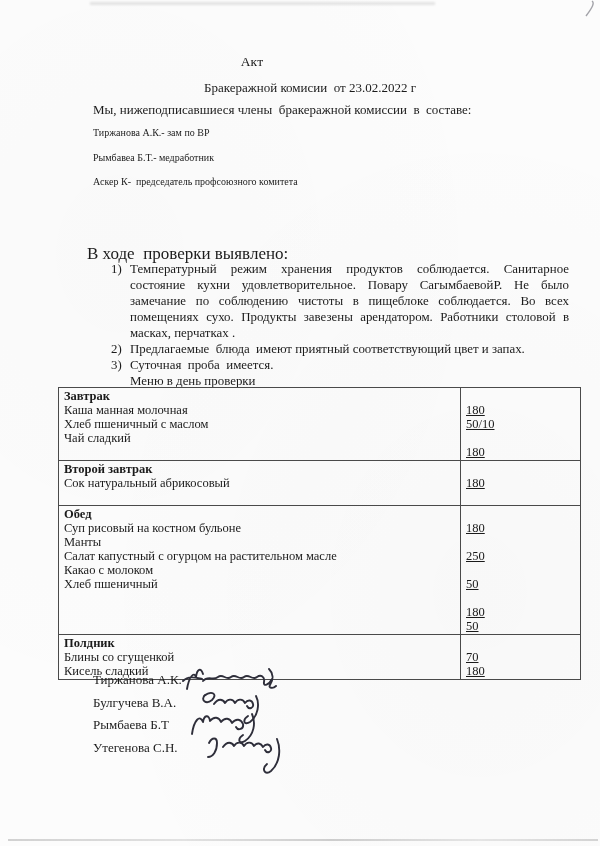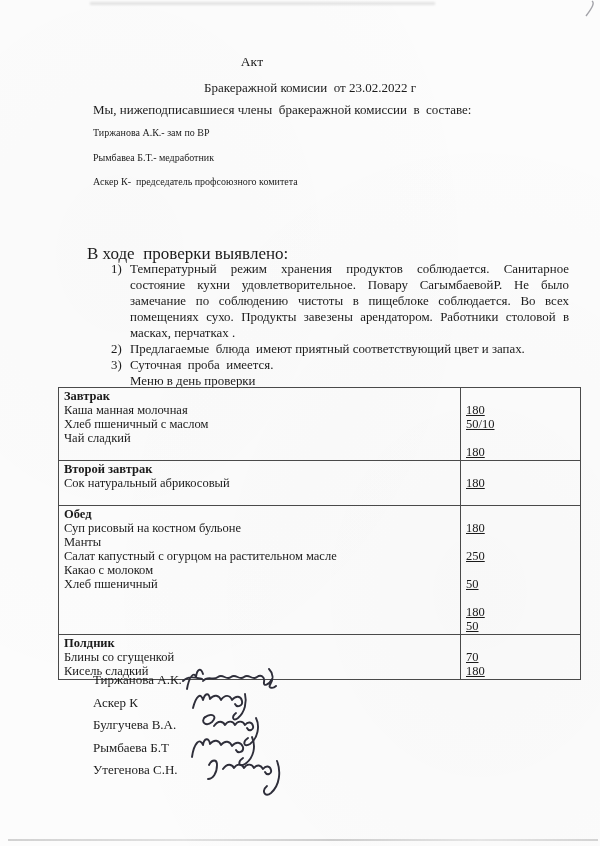--- a/index.html
+++ b/index.html
@@ -194,23 +194,20 @@
             <div class="t-line">180</div>
           </td>
         </tr>
       </tbody>
   </table>
 
   <div class="signatures">
       <div class="sig-row"><span class="sig-label">Тиржанова А.К.</span><svg class="sig-svg" width="112" height="34" style="left: 88px;">
           <path d="M6,24 C8,12 13,6 15,12 C16,4 20,2 22,9 M2,16 C8,10 16,13 21,14 M22,16 C27,10 32,16 37,12 C42,8 45,16 50,12 C55,8 58,16 63,12 C68,8 71,16 76,12 C80,9 84,12 83,17 C82,22 88,20 91,14 M88,4 C92,8 93,14 89,20 C87,23 92,24 95,21"></path>
         </svg></div>
-      <div class="sig-row"><span class="sig-label">Аскер К</span><svg class="sig-svg" width="78" height="38" style="left: 96px;">
-          <path d="M4,20 C7,8 12,4 14,12 C16,5 20,4 21,11 C25,6 30,7 32,12 C36,6 41,7 43,12 C47,7 52,8 53,13 C54,18 48,20 46,16 M56,6 C58,14 56,24 49,30 C44,34 42,29 47,25"></path>
-        </svg></div>
       <div class="sig-row"><span class="sig-label">Булгучева В.А.</span><svg class="sig-svg" width="80" height="40" style="left: 101px;">
           <path d="M10,8 C18,2 24,6 18,12 C12,17 6,12 11,7 M20,16 C24,10 29,11 31,15 C34,10 39,11 41,15 C44,10 49,11 51,15 C54,11 58,12 59,16 C60,20 55,22 53,18 M62,8 C66,16 64,28 56,34 C50,38 48,32 54,28"></path>
         </svg></div>
       <div class="sig-row"><span class="sig-label">Рымбаева Б.Т</span><svg class="sig-svg" width="84" height="38" style="left: 93px;">
           <path d="M6,24 C8,10 14,4 17,12 C18,5 23,4 24,11 C28,6 33,7 35,12 C39,7 44,8 46,13 C50,8 55,9 57,14 C58,19 52,21 50,17 M66,4 C70,13 68,25 59,31 C53,35 51,29 57,25"></path>
         </svg></div>
       <div class="sig-row"><span class="sig-label">Утегенова С.Н.</span><svg class="sig-svg" width="92" height="46" style="left: 110px;">
           <path d="M6,10 C9,4 14,4 14,10 C14,18 10,24 5,24 M20,14 C24,8 29,9 31,13 C34,8 39,9 41,13 C44,8 49,9 51,13 C54,9 58,10 60,14 C63,10 67,11 68,15 C69,19 64,21 62,17 M74,6 C78,16 77,30 68,38 C62,43 58,36 64,31"></path>
         </svg></div>
     </div>

